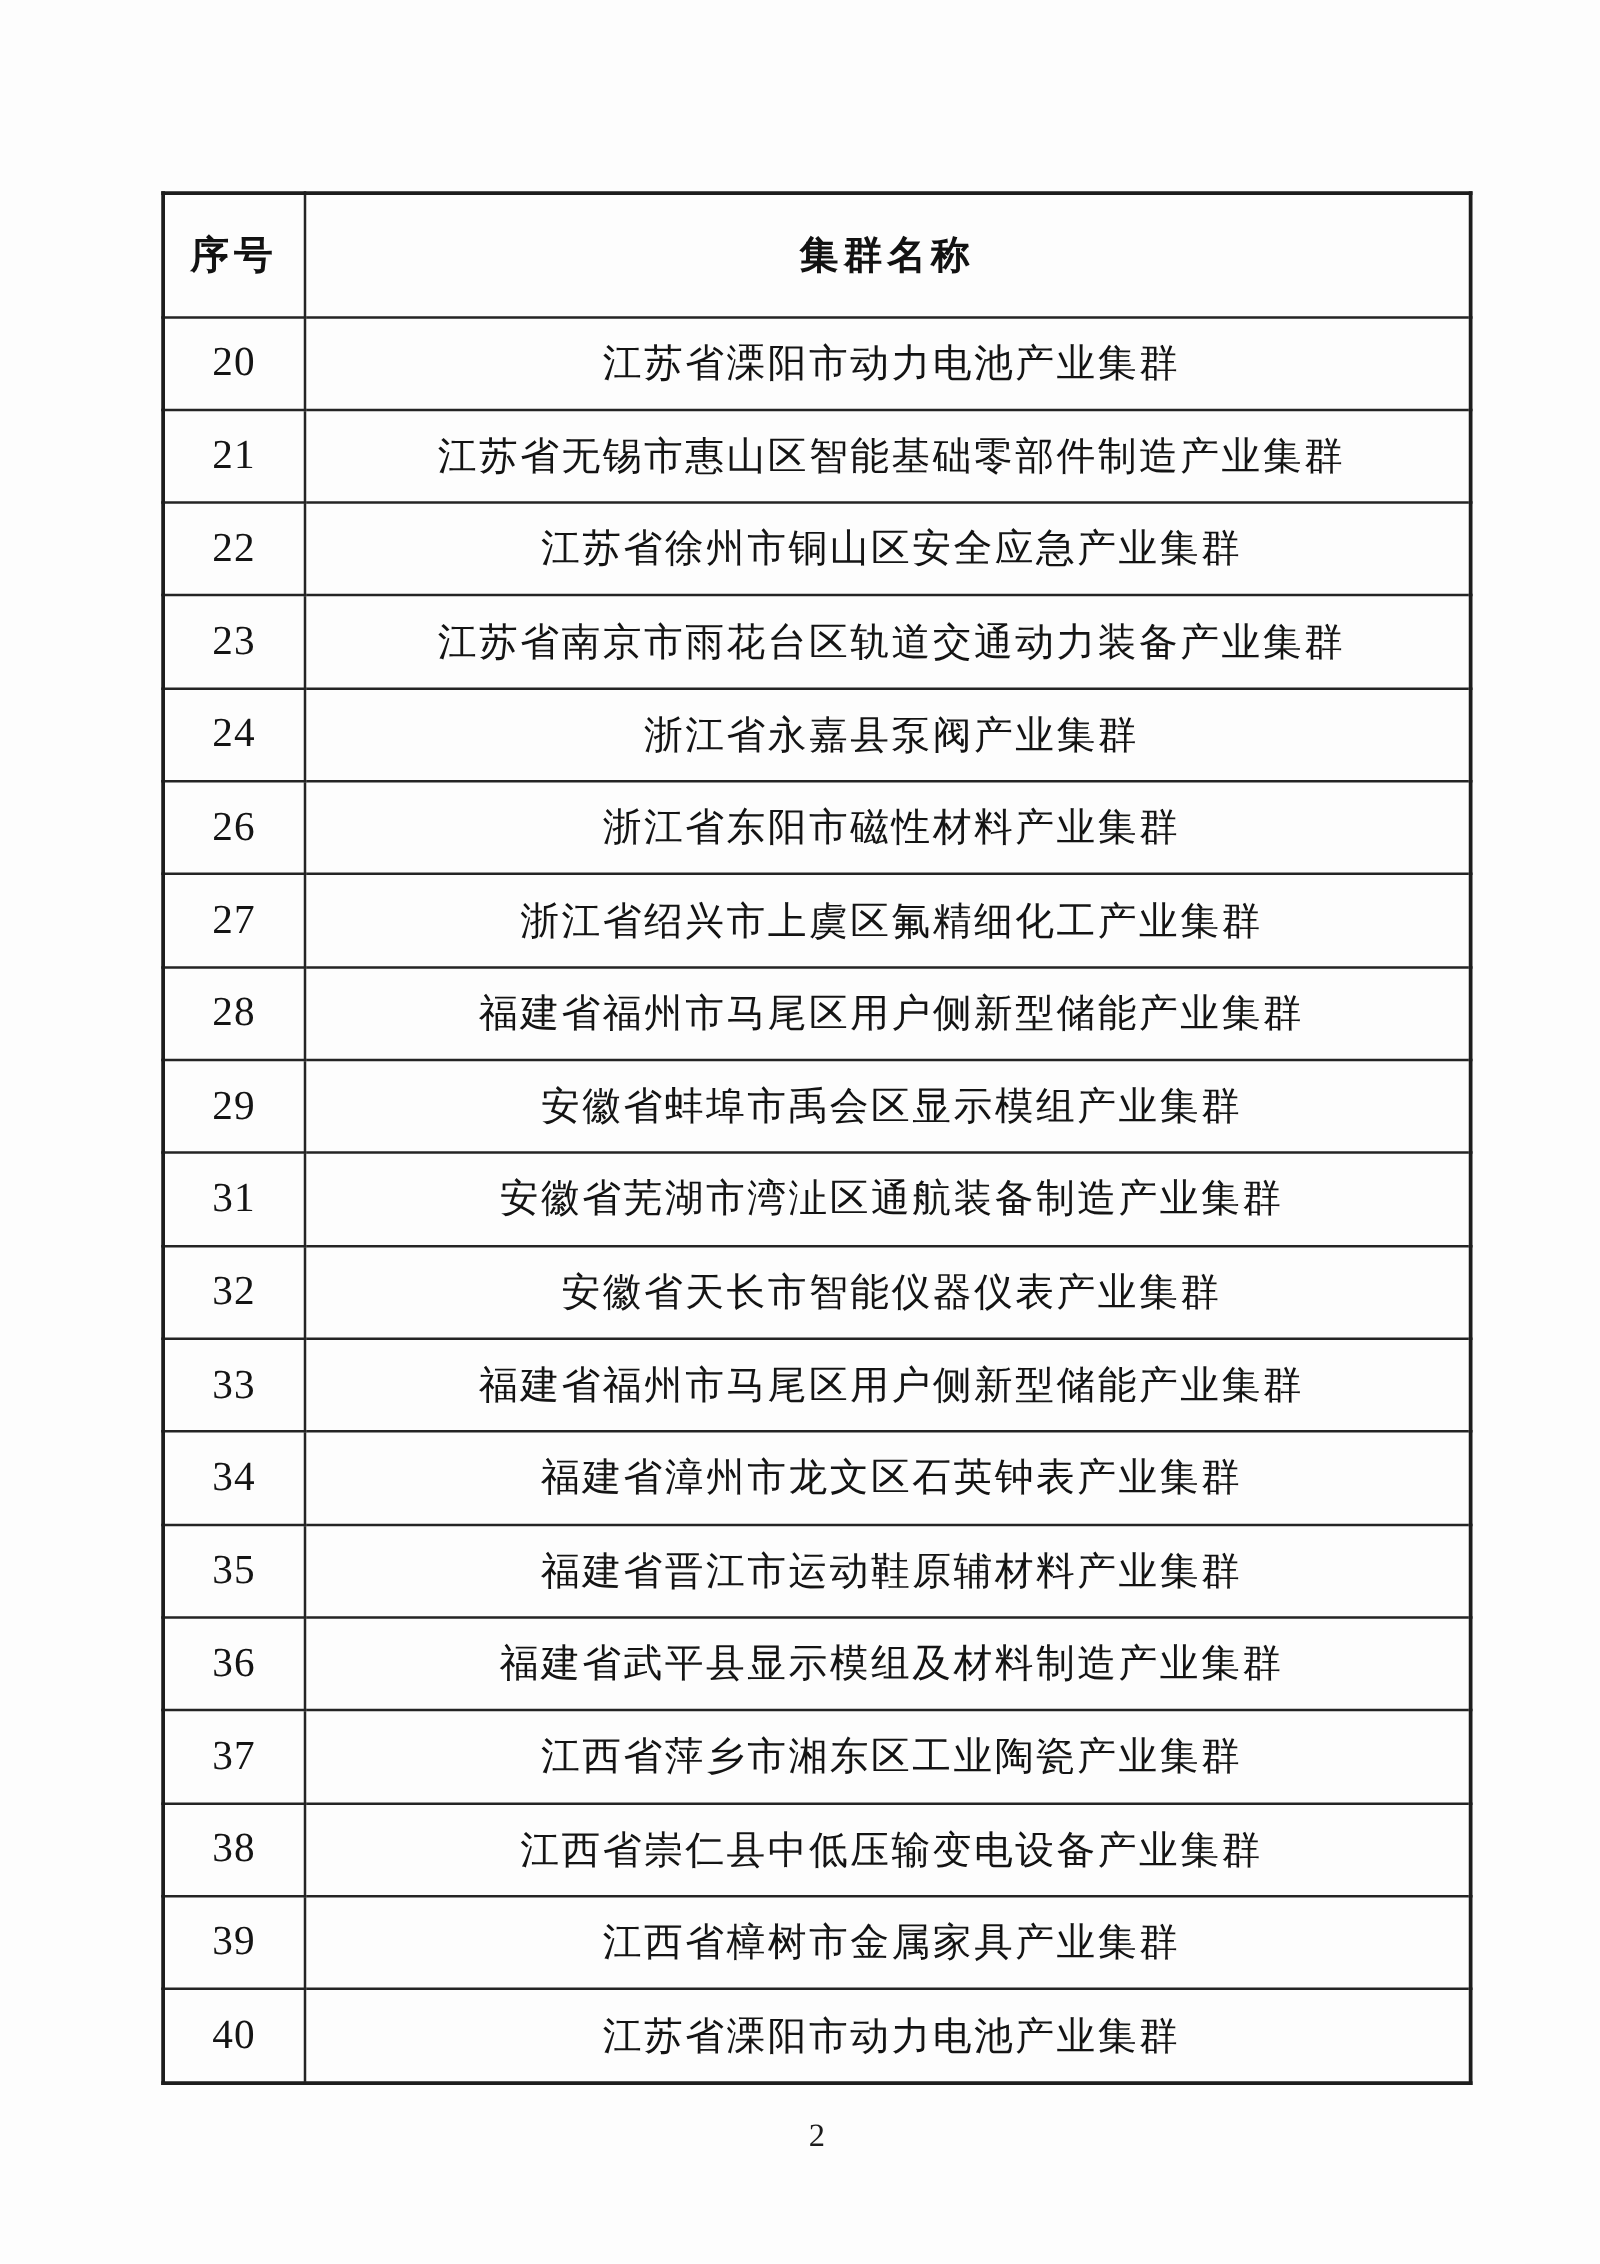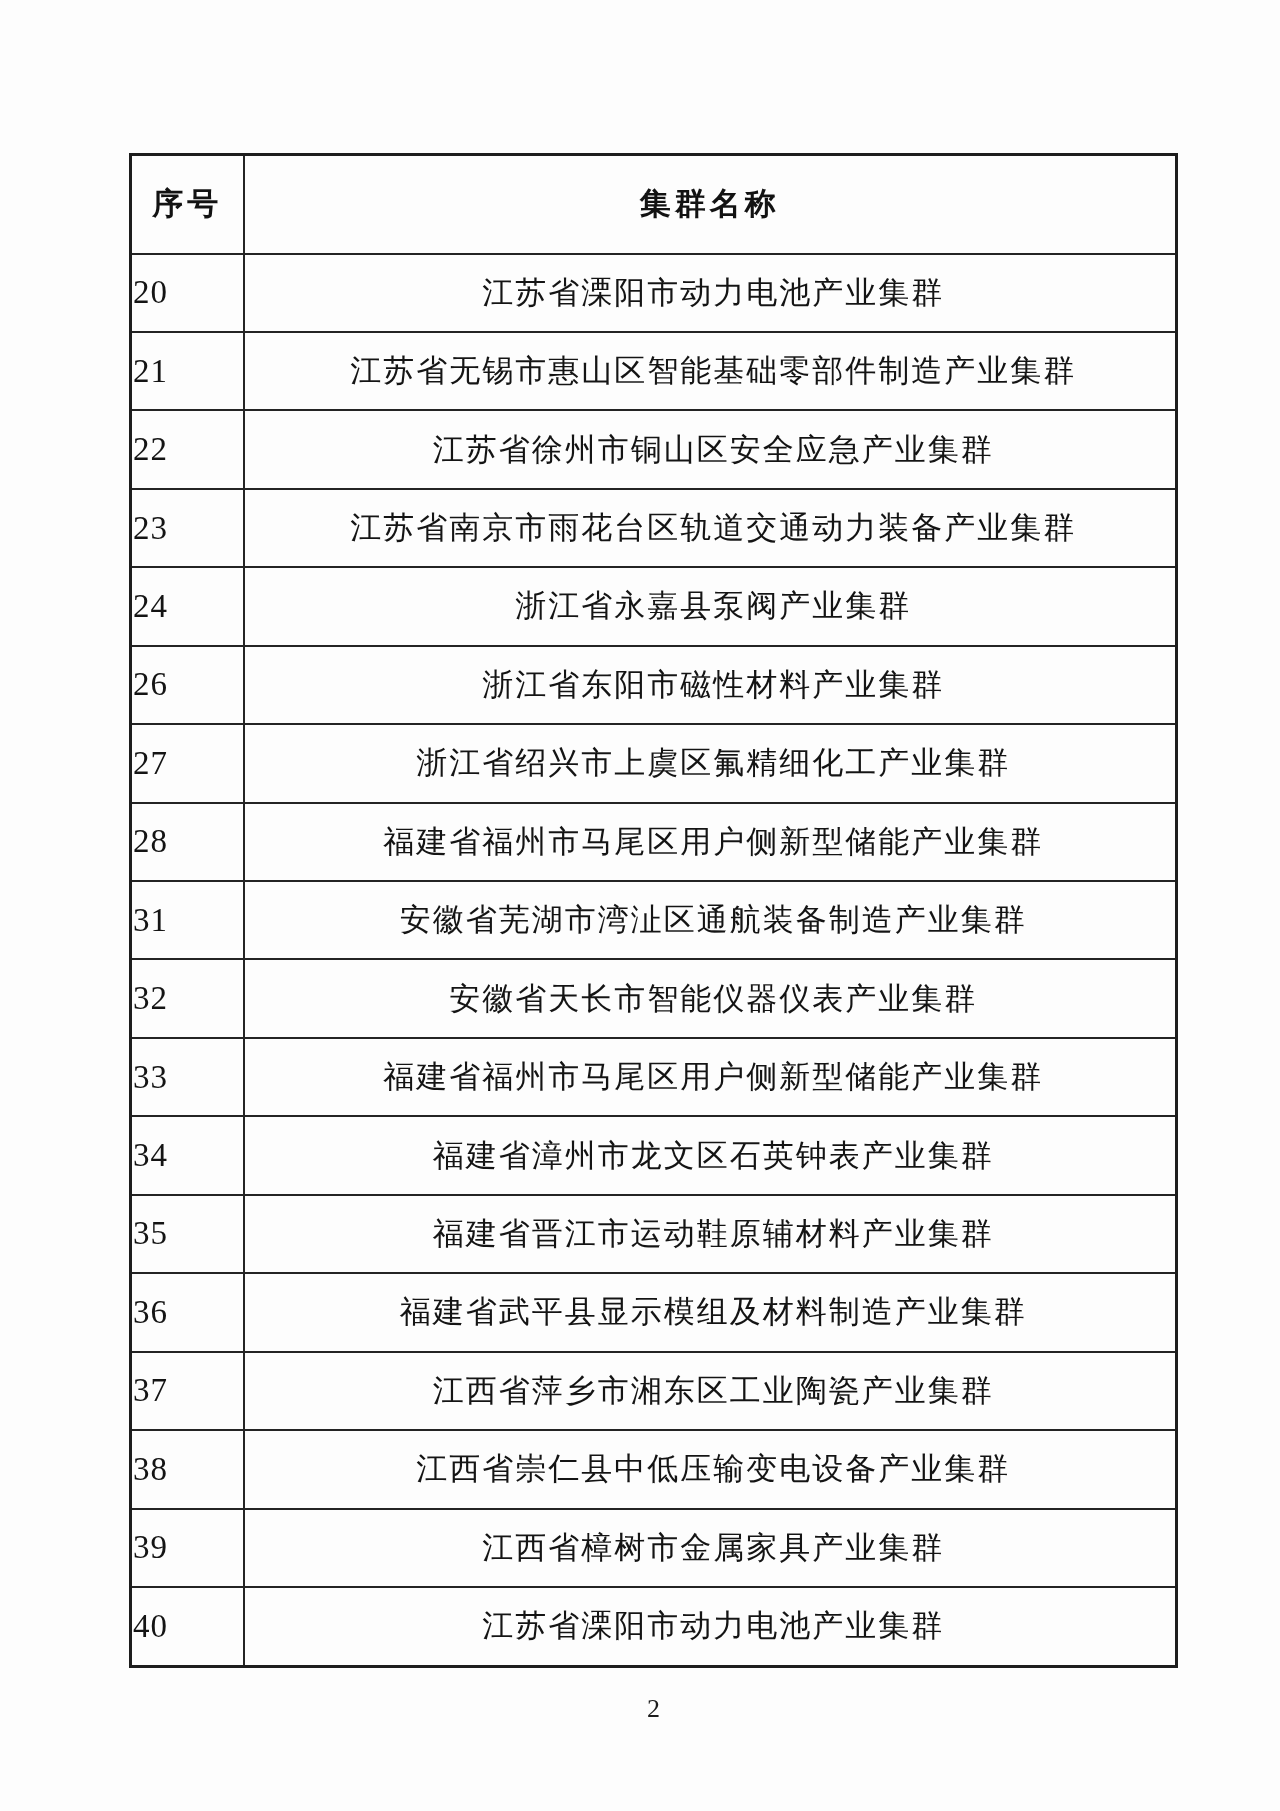--- a/index.html
+++ b/index.html
@@ -39,21 +39,21 @@
   }
   .cluster-table th {
     font-family: "Liberation Sans", "DejaVu Sans", sans-serif;
     font-weight: 700;
     font-size: 31px;
     color: #121212;
     letter-spacing: 4px;
     text-align: center;
   }
   .cluster-table td.num {
-    text-align: left;
+    text-align: center;
     font-size: 33px;
     letter-spacing: 1px;
     color: #141414;
   }
   .cluster-table td.name {
     font-size: 31px;
     letter-spacing: 2px;
     padding-left: 8px;
     text-align: center;
     color: #141414;
@@ -111,20 +111,24 @@
         </tr>
         <tr>
           <td class="num">27</td>
           <td class="name">浙江省绍兴市上虞区氟精细化工产业集群</td>
         </tr>
         <tr>
           <td class="num">28</td>
           <td class="name">福建省福州市马尾区用户侧新型储能产业集群</td>
         </tr>
         <tr>
+          <td class="num">29</td>
+          <td class="name">安徽省蚌埠市禹会区显示模组产业集群</td>
+        </tr>
+        <tr>
           <td class="num">31</td>
           <td class="name">安徽省芜湖市湾沚区通航装备制造产业集群</td>
         </tr>
         <tr>
           <td class="num">32</td>
           <td class="name">安徽省天长市智能仪器仪表产业集群</td>
         </tr>
         <tr>
           <td class="num">33</td>
           <td class="name">福建省福州市马尾区用户侧新型储能产业集群</td>

